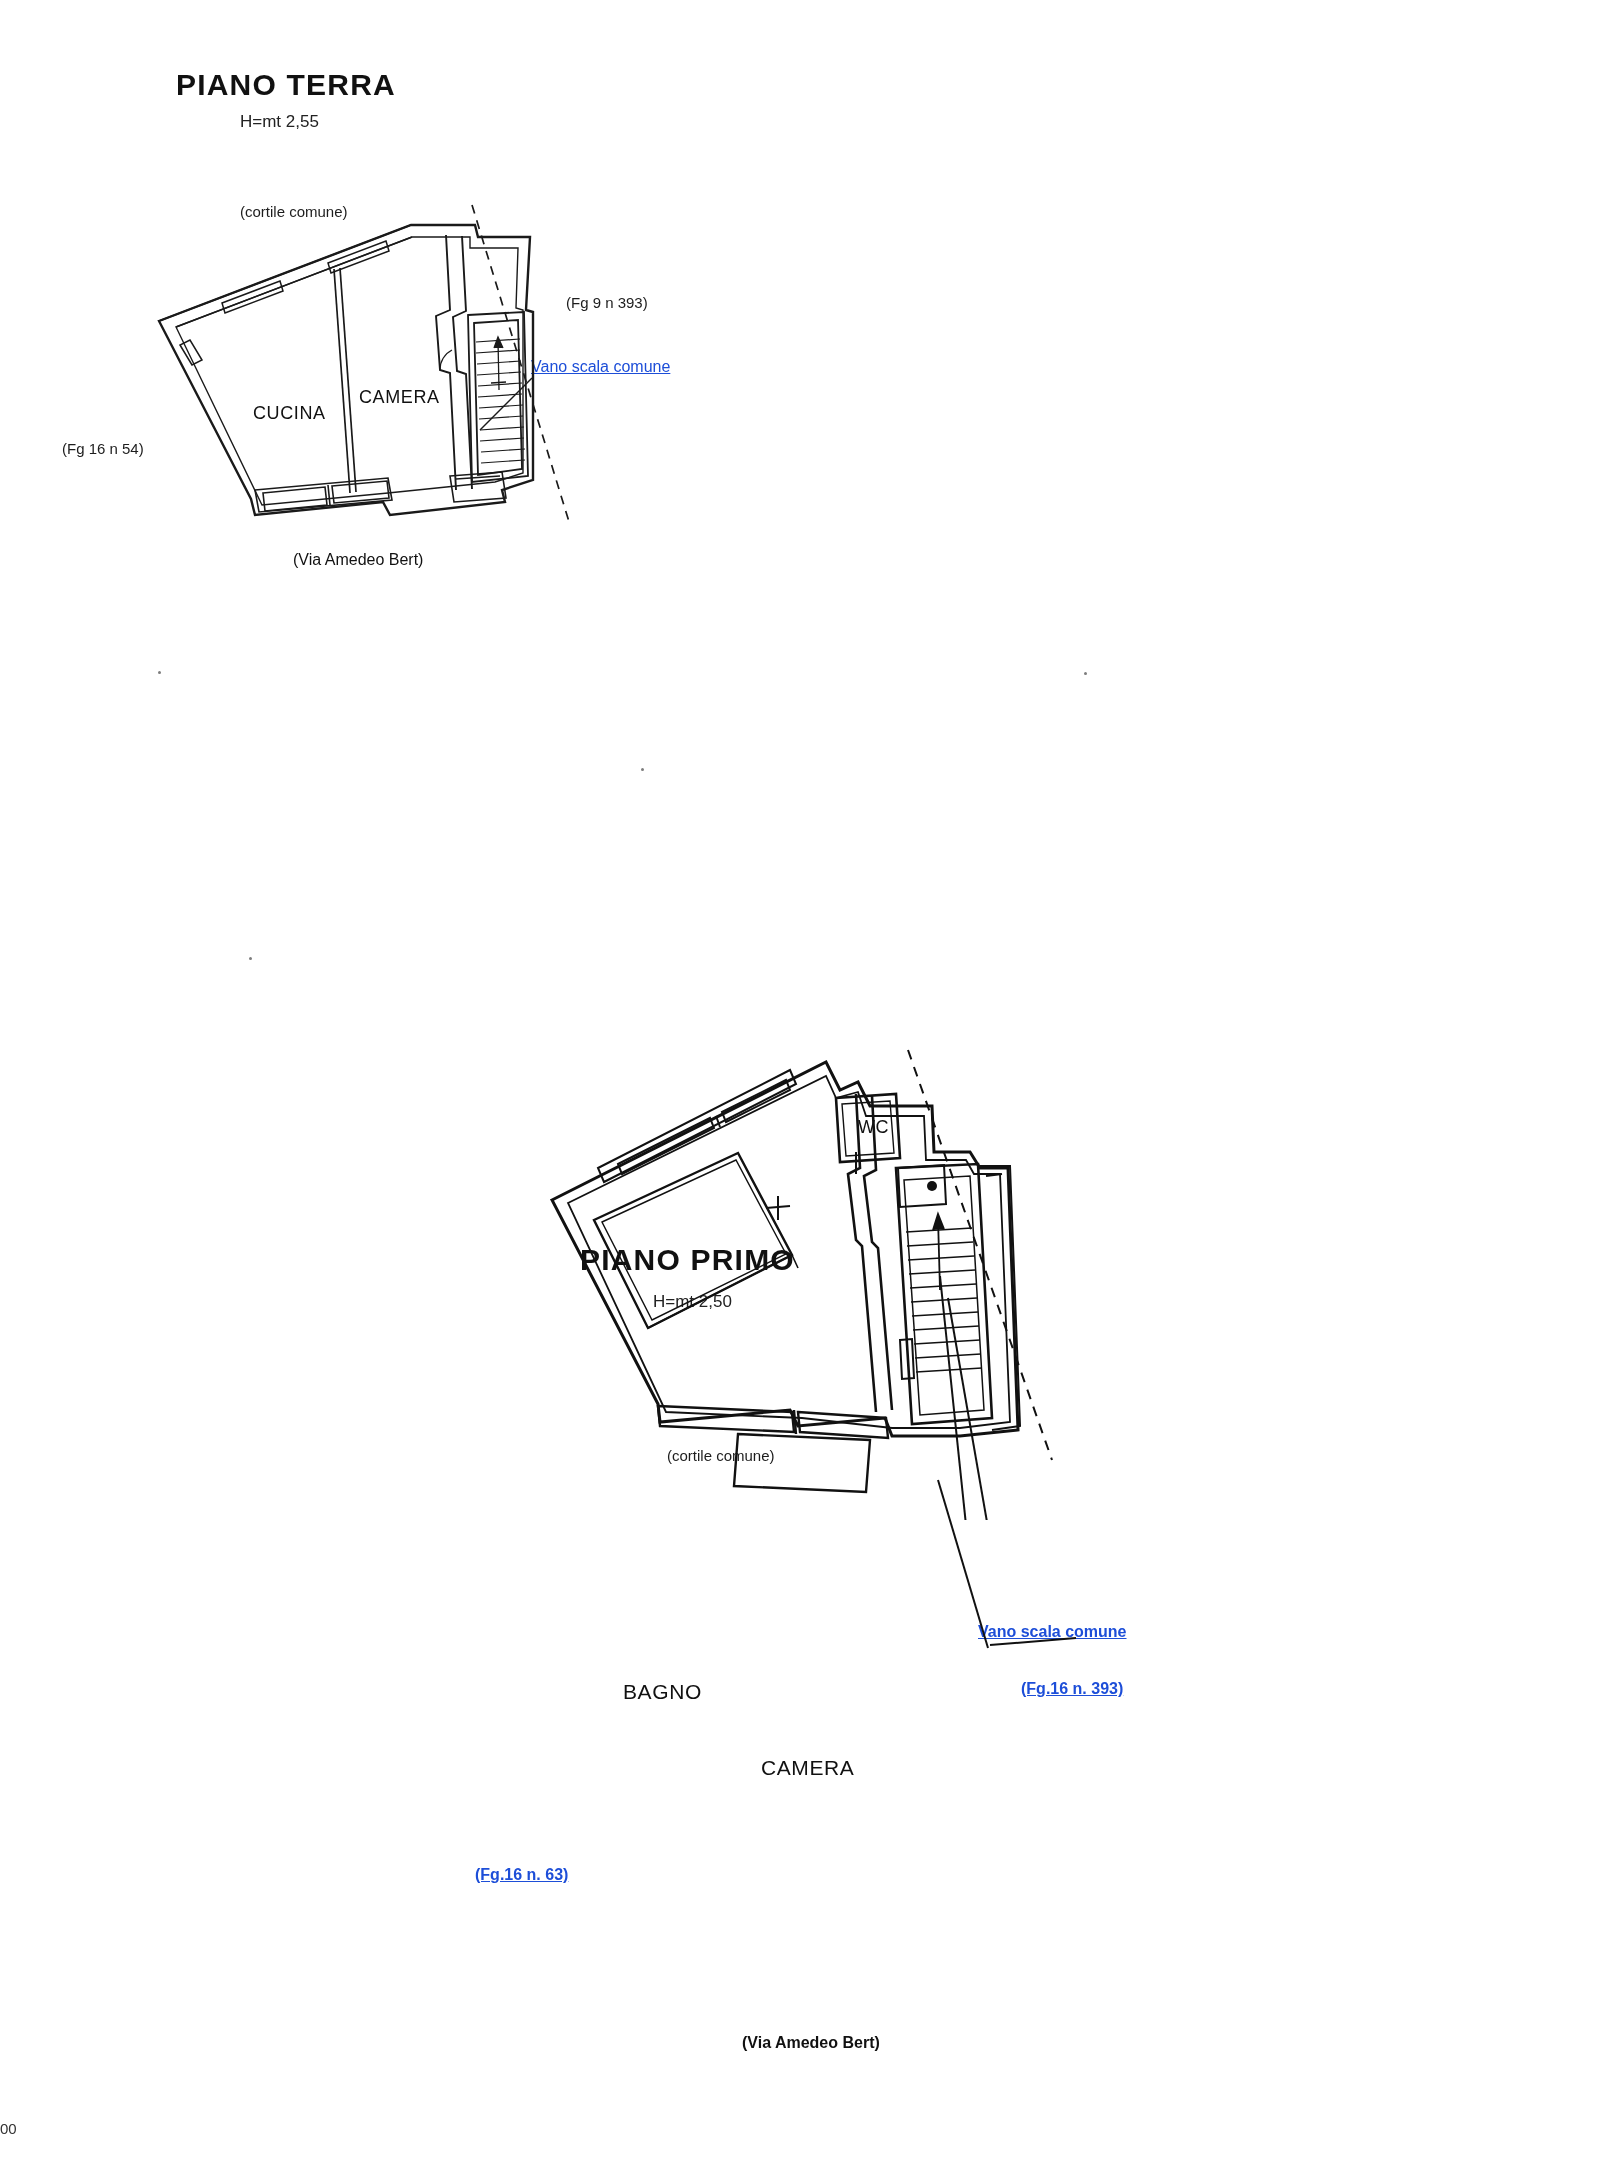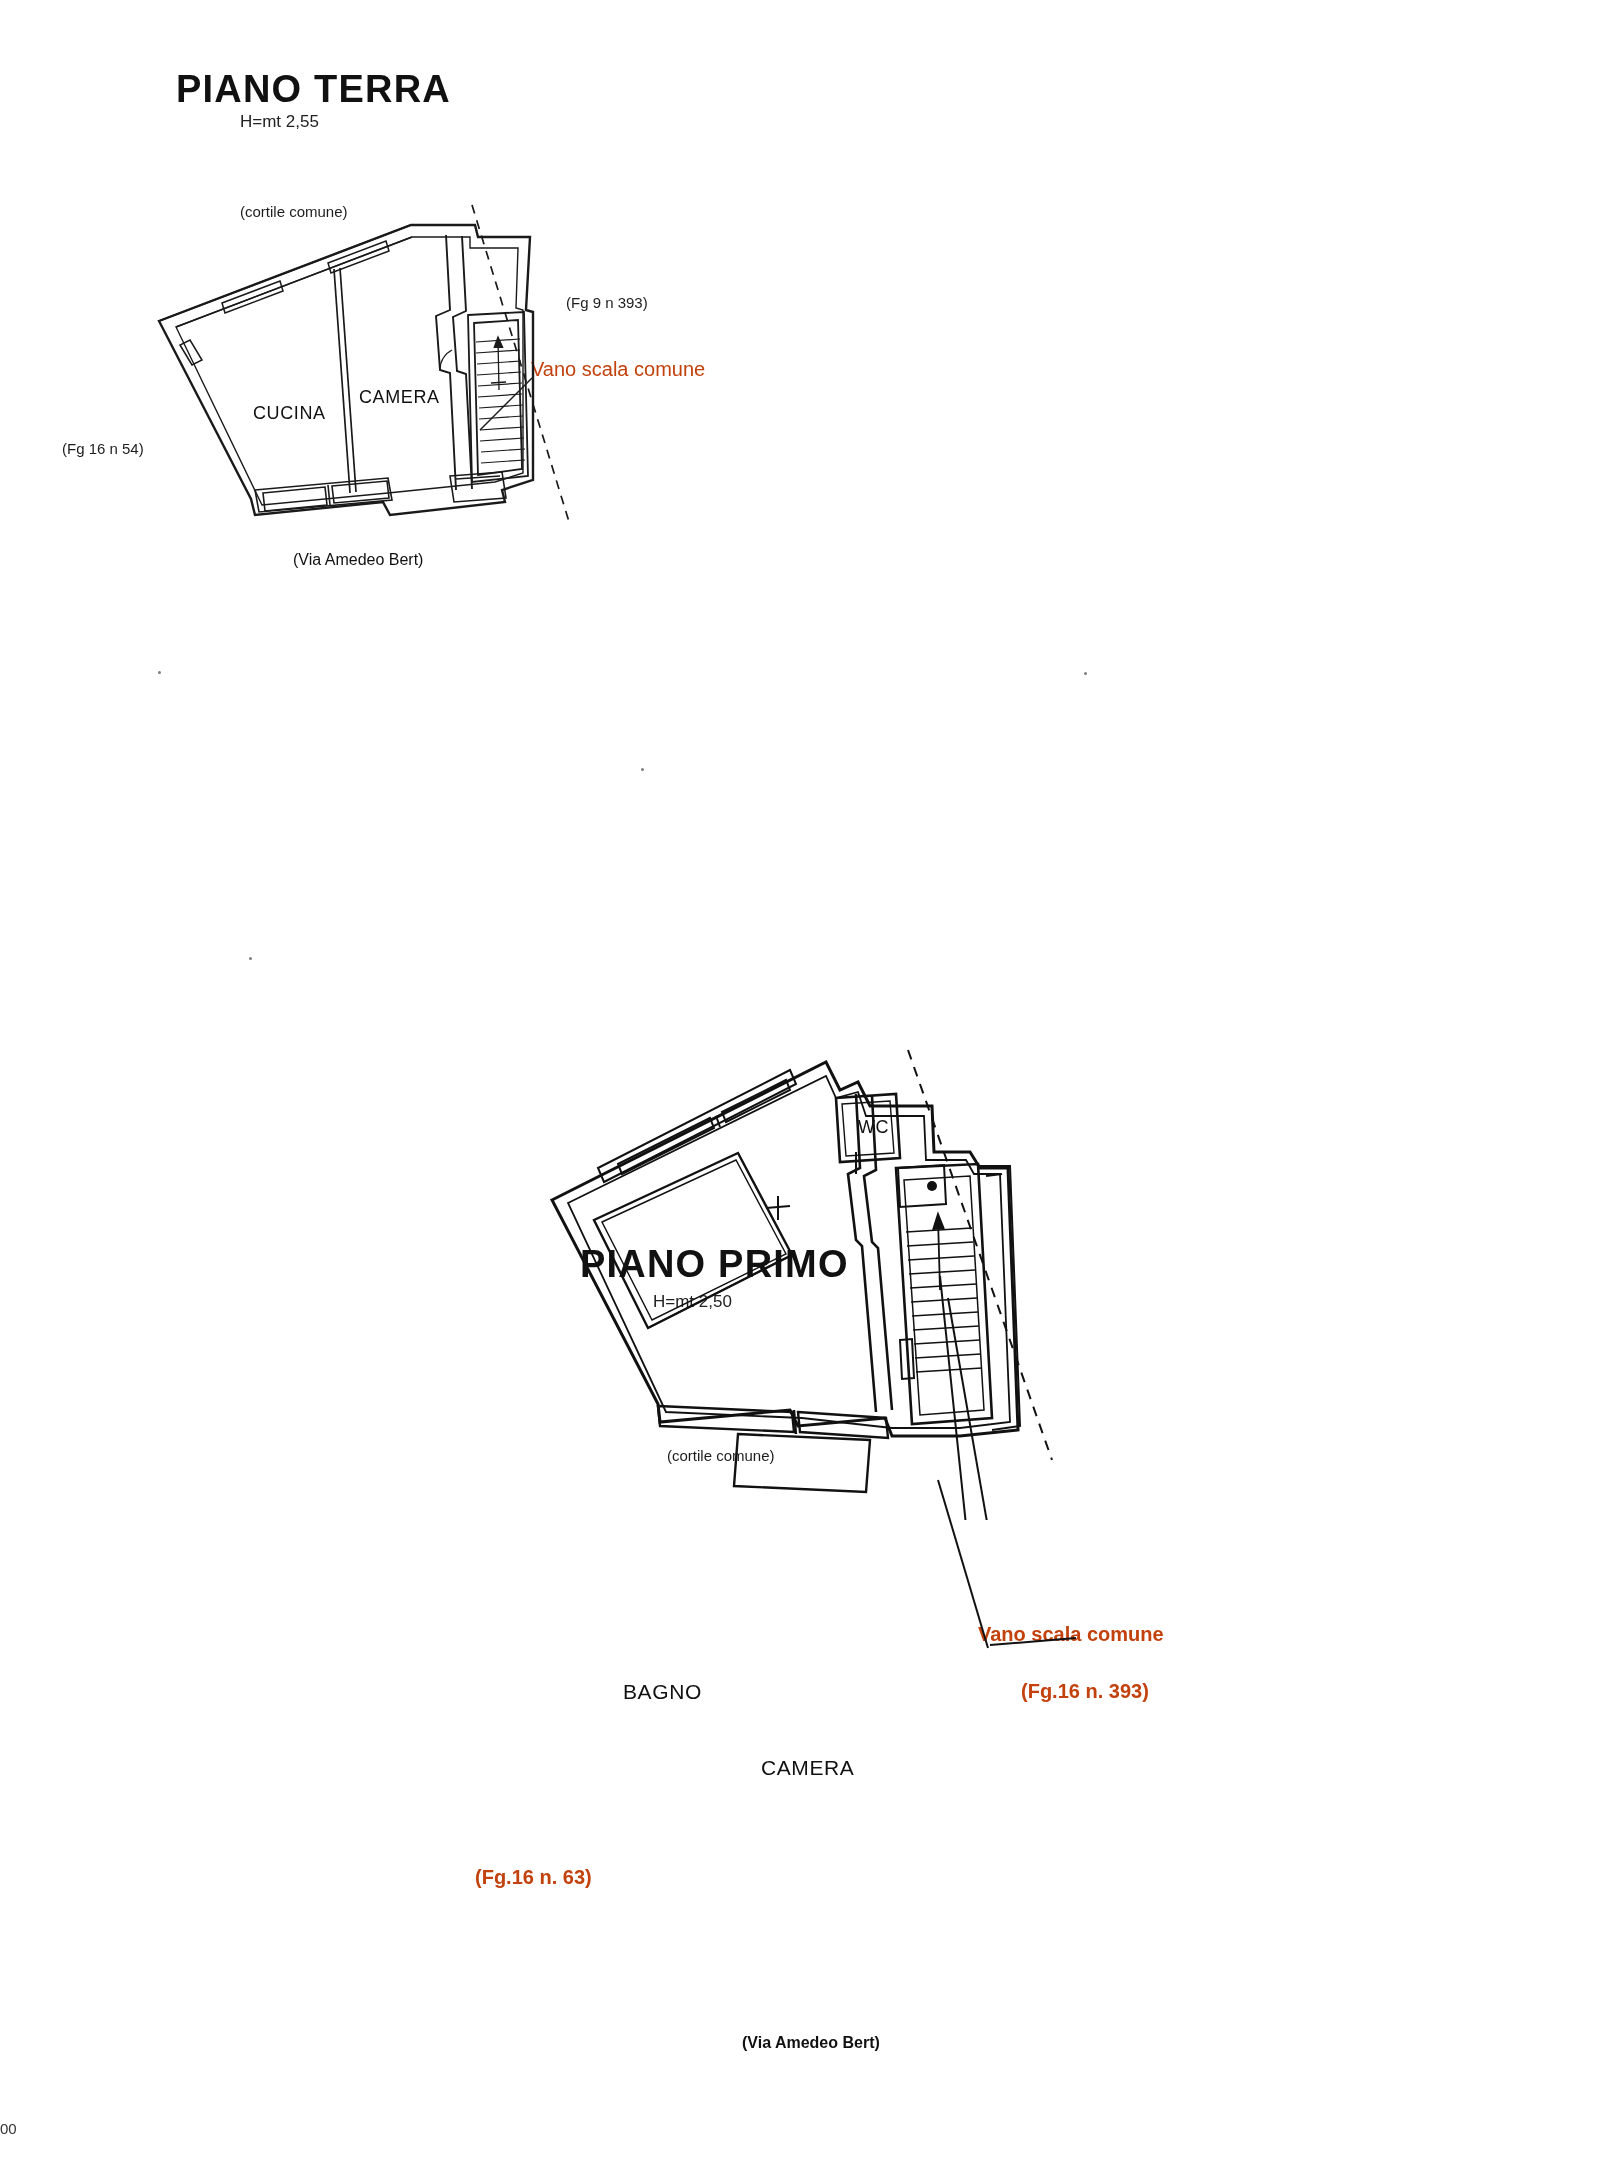--- a/index.html
+++ b/index.html
@@ -17,21 +17,21 @@
     overflow: hidden;
   }
   .page {
     position: absolute;
     inset: 0;
     background: #ffffff;
   }
   
   .floor-title {
     position: absolute;
-    font-size: 38px;
+    font-size: 30px;
     font-weight: 700;
     letter-spacing: 1.2px;
     white-space: nowrap;
     color: #111;
   }
   .floor-height {
     position: absolute;
     font-size: 17px;
     font-weight: 400;
     white-space: nowrap;
@@ -46,23 +46,24 @@
   .room-label {
     position: absolute;
     font-size: 18px;
     letter-spacing: 0.6px;
     white-space: nowrap;
     color: #111;
   }
   .room-label.big { font-size: 21px; }
   .note-label {
     position: absolute;
-    font-size: 20px;
-    white-space: nowrap;
-    color: #c2410c;
+    font-size: 16px;
+    white-space: nowrap;
+    color: #1d4ed8;
+    text-decoration: underline;
   }
   .note-label.bold { font-weight: 600; }
   .street-label {
     position: absolute;
     font-size: 16px;
     white-space: nowrap;
     color: #111;
   }
   .street-label.bold { font-weight: 600; }
   .corner-code {

